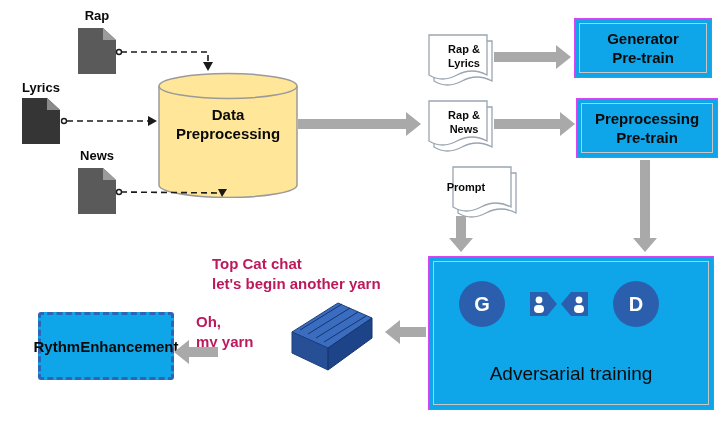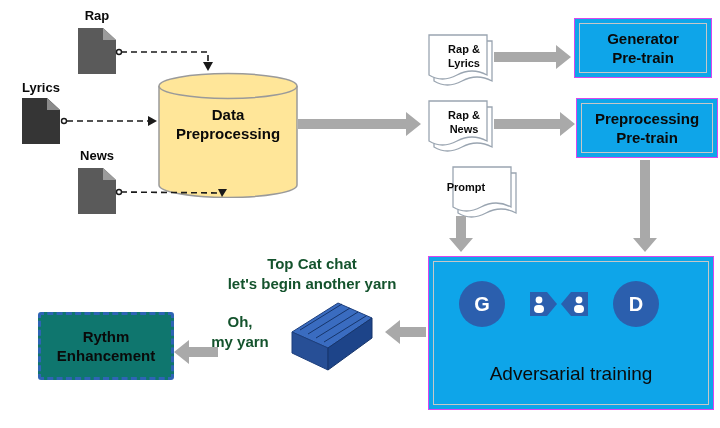--- a/index.html
+++ b/index.html
@@ -24,25 +24,25 @@
   .framed::before{content:"";position:absolute;inset:4px;border:1px solid #c7c7c7;pointer-events:none;}
   .box-label{position:absolute;inset:0;display:flex;flex-direction:column;align-items:center;justify-content:center;
              font-weight:bold;font-size:15px;line-height:19px;text-align:center;}
   .box-label span{display:block;}
 
   .circle-badge{position:absolute;width:46px;height:46px;border-radius:50%;background:#2b5fae;color:#fff;
                 display:flex;align-items:center;justify-content:center;font-weight:bold;font-size:20px;z-index:3;}
   .adv-label{position:absolute;left:0;right:0;bottom:26px;text-align:center;font-weight:normal;font-size:19px;line-height:18px;z-index:3;}
 
   .rythm-box{position:absolute;left:38px;top:312px;width:130px;height:62px;border:3px dashed #2e64b5;border-radius:3px;
-             background:#0f766e;display:flex;flex-direction:column;align-items:center;justify-content:center;
+             background:#0ea5e9;display:flex;flex-direction:row;align-items:center;justify-content:center;
              font-weight:bold;font-size:15px;line-height:19px;text-align:center;z-index:2;}
   .rythm-box span{display:block;}
 
-  .sample{position:absolute;font-weight:bold;font-size:15px;line-height:20px;text-align:center;z-index:3;color:#14532d;}
+  .sample{position:absolute;font-weight:bold;font-size:15px;line-height:20px;z-index:3;color:#be185d;}
   .sample span{display:block;}
 
   .vs-icon{position:absolute;left:101px;top:32px;z-index:3;}
   .book{position:absolute;left:286px;top:296px;z-index:3;}
   #arrows{position:absolute;left:0;top:0;z-index:5;pointer-events:none;}
 </style>
 </head>
 <body>
 
 <div id="canvas">

